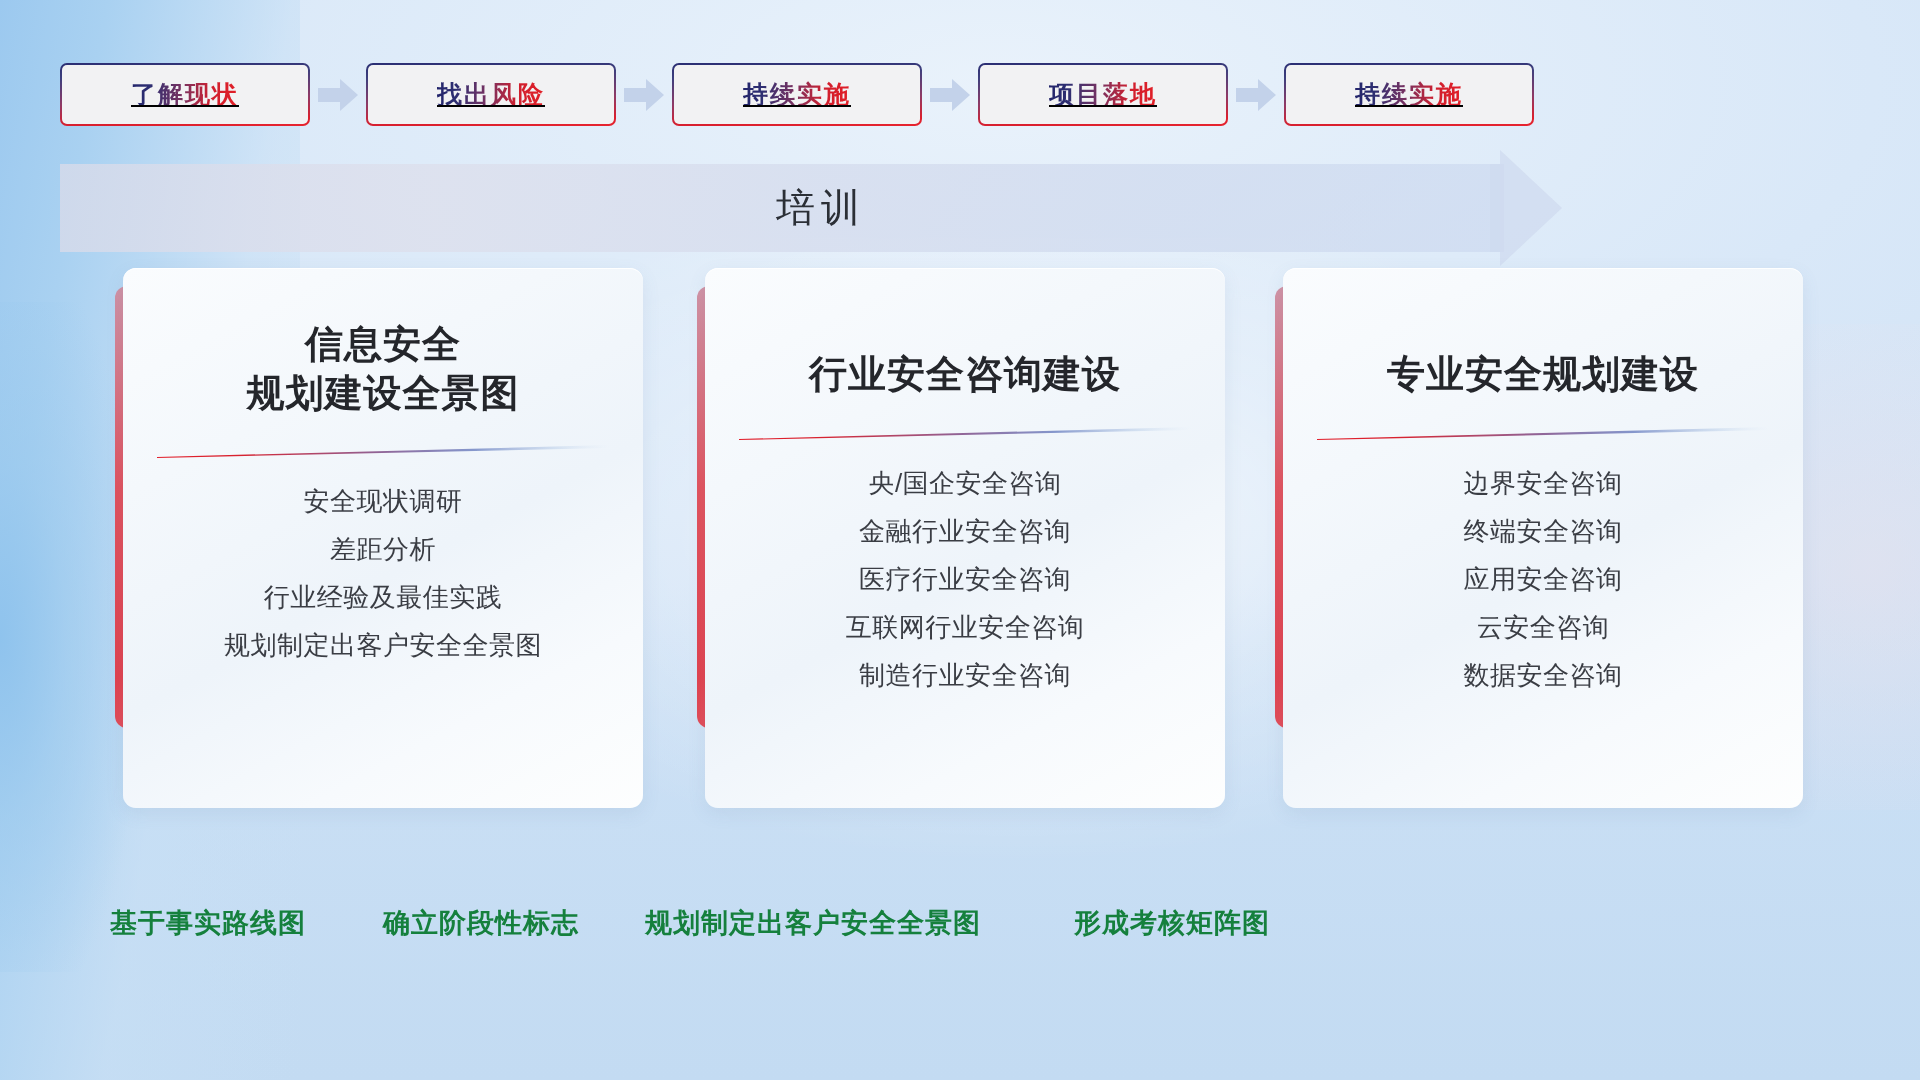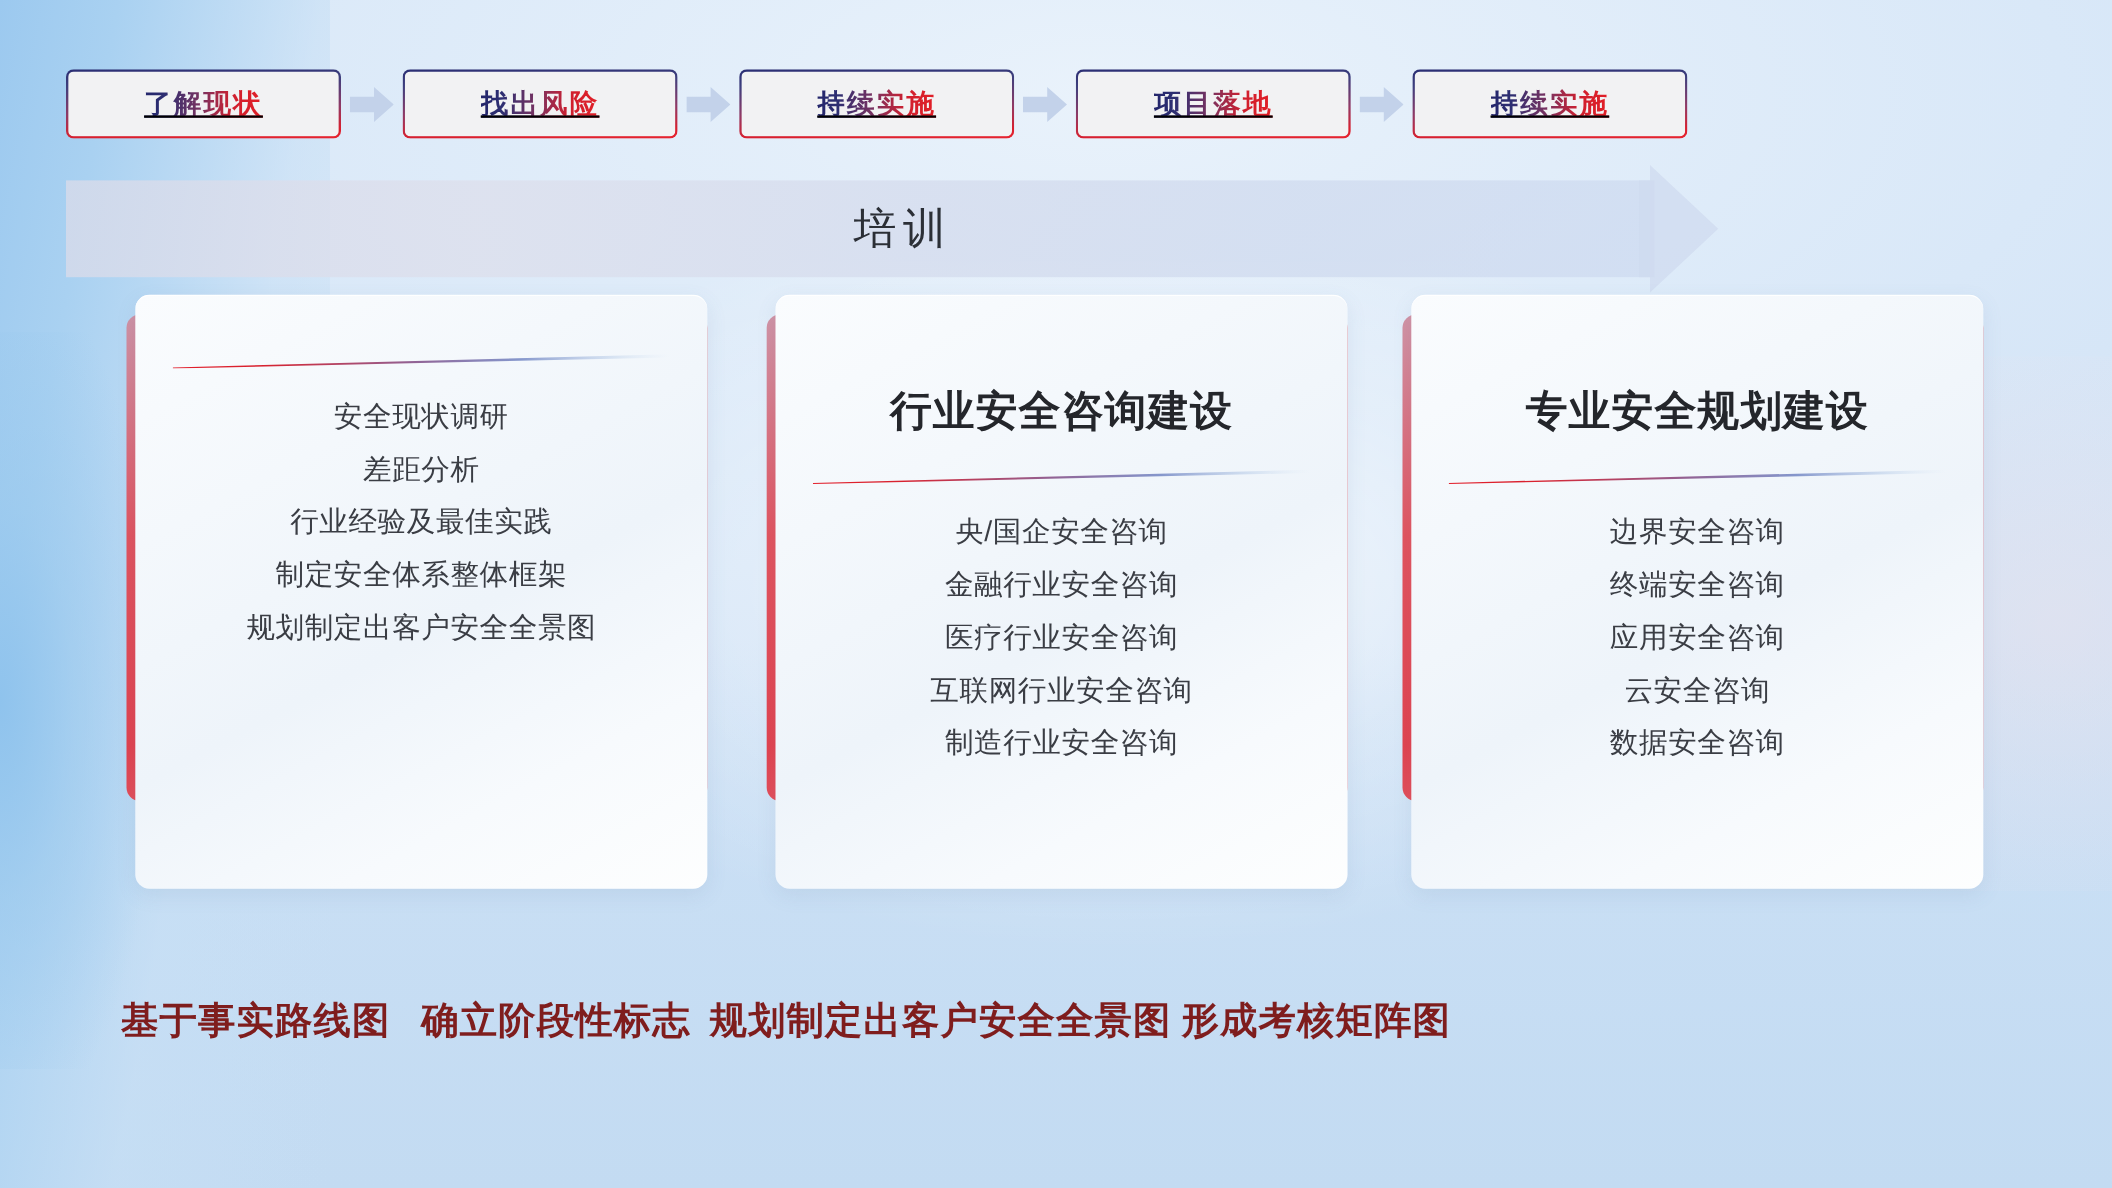--- a/index.html
+++ b/index.html
@@ -134,21 +134,21 @@
   .card-list{
     margin-top:26px;display:flex;flex-direction:column;align-items:center;gap:13px;width:100%;
   }
   .card-list .item{
     font-size:26px;color:#3a3d44;font-weight:400;letter-spacing:.5px;white-space:nowrap;
   }
 
   
   .bottom-labels{position:absolute;left:0;top:905px;width:1920px;height:60px;}
   .blabel{
-    position:absolute;top:0;font-size:34px;font-weight:700;color:#7f1d1d;
+    position:absolute;top:0;font-size:27px;font-weight:700;color:#15803d;
     letter-spacing:1px;white-space:nowrap;
   }
 </style>
 </head>
 <body>
 
 <div id="bg">
   <div class="bg-base"></div>
   <div class="bg-lowglow"></div>
   <div class="bg-leftblue"></div>
@@ -200,40 +200,41 @@
   <div class="banner"></div>
   <div class="banner-neck"></div>
   <div class="banner-head"></div>
   <div class="banner-text">培训</div>
 
   <div class="cards" id="card-row">
       <div class="card-wrap c1">
         <div class="card-accent"></div>
         <div class="card">
           <div class="card-inner">
+            <div class="card-title two-line">信息安全
+规划建设全景图</div>
             <div class="divider">
               <svg width="452" height="13" viewBox="0 0 452 13">
                 <defs>
                   <linearGradient id="dg0" x1="0" y1="0" x2="1" y2="0">
                     <stop offset="0" stop-color="#e21f2b" stop-opacity="1"></stop>
                     <stop offset="0.18" stop-color="#d8222f" stop-opacity="1"></stop>
                     <stop offset="0.48" stop-color="#8d5a8e" stop-opacity=".95"></stop>
                     <stop offset="0.70" stop-color="#6a7fc0" stop-opacity=".80"></stop>
                     <stop offset="0.88" stop-color="#a7c0e2" stop-opacity=".40"></stop>
                     <stop offset="1" stop-color="#cfe0f2" stop-opacity="0"></stop>
                   </linearGradient>
                 </defs>
                 <path d="M0 12 L452 0 L452 3 L0 13 Z" fill="url(#dg0)"></path>
               </svg>
             </div>
             <div class="card-list">
               <div class="item">安全现状调研</div>
               <div class="item">差距分析</div>
               <div class="item">行业经验及最佳实践</div>
-              <div class="item">制定安全体系整体框架</div>
               <div class="item">规划制定出客户安全全景图</div>
             </div>
           </div>
         </div>
       </div>
       <div class="card-wrap c2">
         <div class="card-accent"></div>
         <div class="card">
           <div class="card-inner">
             <div class="card-title one-line">行业安全咨询建设</div>

